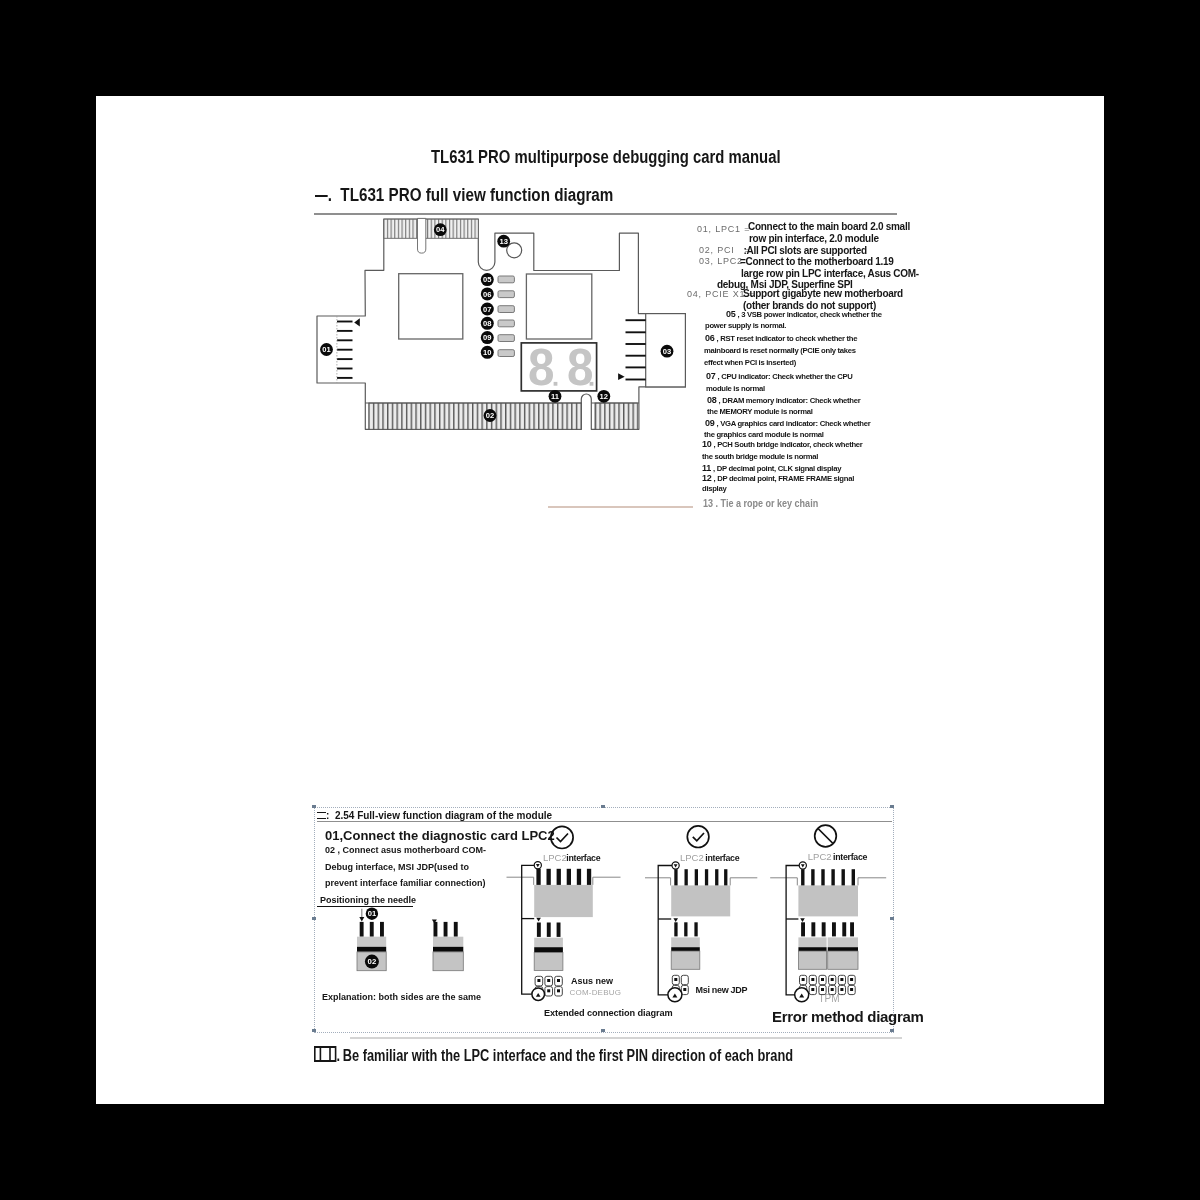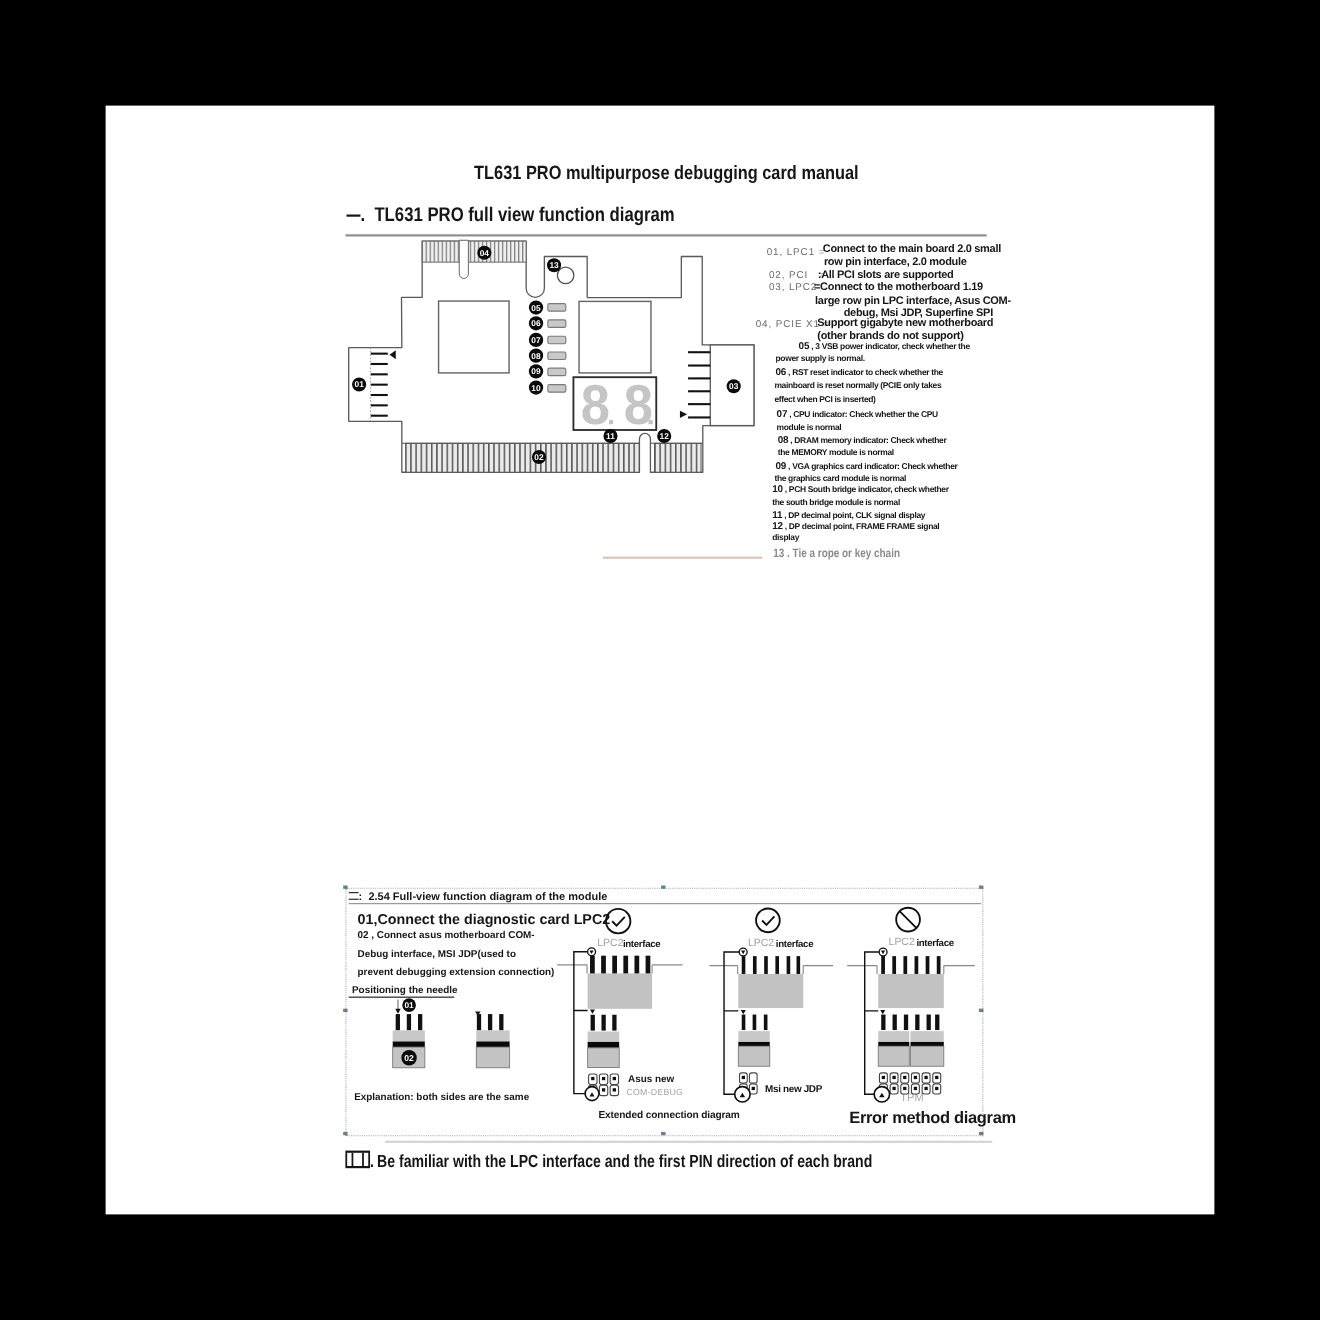--- a/index.html
+++ b/index.html
@@ -130,21 +130,21 @@
 <div class="abs lbl" style="left:697px;top:224px;">01, LPC1 =</div>
 <div class="abs lbl" style="left:699px;top:245px;">02, PCI&nbsp;&nbsp; =</div>
 <div class="abs lbl" style="left:699px;top:256px;">03, LPC2</div>
 <div class="abs lbl" style="left:687px;top:289px;">04, PCIE X1 =</div>
 
 <div class="abs d" style="left:748px;top:221px;">Connect to the main board 2.0 small</div>
 <div class="abs d" style="left:749px;top:233px;">row pin interface, 2.0 module</div>
 <div class="abs d" style="left:743.5px;top:245px;">:All PCI slots are supported</div>
 <div class="abs d" style="left:740px;top:256px;">=Connect to the motherboard 1.19</div>
 <div class="abs d" style="left:741px;top:267.7px;">large row pin LPC interface, Asus COM-</div>
-<div class="abs d" style="left:767px;top:279.4px;">debug, Msi JDP, Superfine SPI</div>
+<div class="abs d" style="left:717px;top:279.4px;">debug, Msi JDP, Superfine SPI</div>
 <div class="abs d" style="left:743px;top:288.3px;">Support gigabyte new motherboard</div>
 <div class="abs d" style="left:743px;top:300.2px;">(other brands do not support)</div>
 
 <div class="abs n" style="left:726px;top:308.6px;"><span class="nn">05</span> , 3 VSB power indicator, check whether the</div>
 <div class="abs n" style="left:705px;top:320.5px;">power supply is normal.</div>
 <div class="abs n" style="left:705px;top:332.5px;"><span class="nn">06</span> , RST reset indicator to check whether the</div>
 <div class="abs n" style="left:704px;top:346px;">mainboard is reset normally (PCIE only takes</div>
 <div class="abs n" style="left:704px;top:358.3px;">effect when PCI is inserted)</div>
 <div class="abs n" style="left:706px;top:371px;"><span class="nn">07</span> , CPU indicator: Check whether the CPU</div>
 <div class="abs n" style="left:706px;top:384px;">module is normal</div>
@@ -164,21 +164,21 @@
 
 <div class="abs" style="left:314px;top:806.5px;width:578px;height:224px;border:1px dotted #a3aebc;"></div>
 
 <div class="abs b" style="left:317px;top:810px;font-size:10px;"><span style="display:inline-block;width:9px;height:5px;border-top:1.6px solid #161616;border-bottom:1.6px solid #161616;"></span>:&nbsp; 2.54 Full-view function diagram of the module</div>
 
 <div class="abs" style="left:317px;top:820.6px;width:575px;height:1px;background:#8f8f8f;"></div>
 
 <div class="abs b" style="left:325px;top:827.5px;font-size:13px;">01,Connect the diagnostic card LPC2</div>
 <div class="abs b" style="left:325px;top:844.5px;font-size:9px;">02 , Connect asus motherboard COM-</div>
 <div class="abs b" style="left:325px;top:861.5px;font-size:9px;">Debug interface, MSI JDP(used to</div>
-<div class="abs b" style="left:325px;top:878px;font-size:9px;">prevent debugging extension connection)</div>
+<div class="abs b" style="left:325px;top:878px;font-size:9px;">prevent interface familiar connection)</div>
 <div class="abs b" style="left:320px;top:894.5px;font-size:9px;">Positioning the needle</div>
 <div class="abs" style="left:316.9px;top:905.5px;width:96.6px;height:1.9px;background:#111;"></div>
 <div class="abs b" style="left:322px;top:992px;font-size:9px;">Explanation: both sides are the same</div>
 
 <div class="abs b" style="left:544px;top:1007.5px;font-size:9.2px;letter-spacing:-0.1px;">Extended connection diagram</div>
 <div class="abs b" style="left:772px;top:1007.5px;font-size:15px;letter-spacing:-0.3px;">Error method diagram</div>
 
 <div class="abs" style="left:543px;top:851.5px;font-size:9.5px;color:#a0a0a0;">LPC2</div>
 <div class="abs b" style="left:566.3px;top:852.5px;font-size:8.8px;letter-spacing:-0.3px;">interface</div>
 <div class="abs" style="left:680px;top:851.5px;font-size:9.5px;color:#a0a0a0;">LPC2</div>

